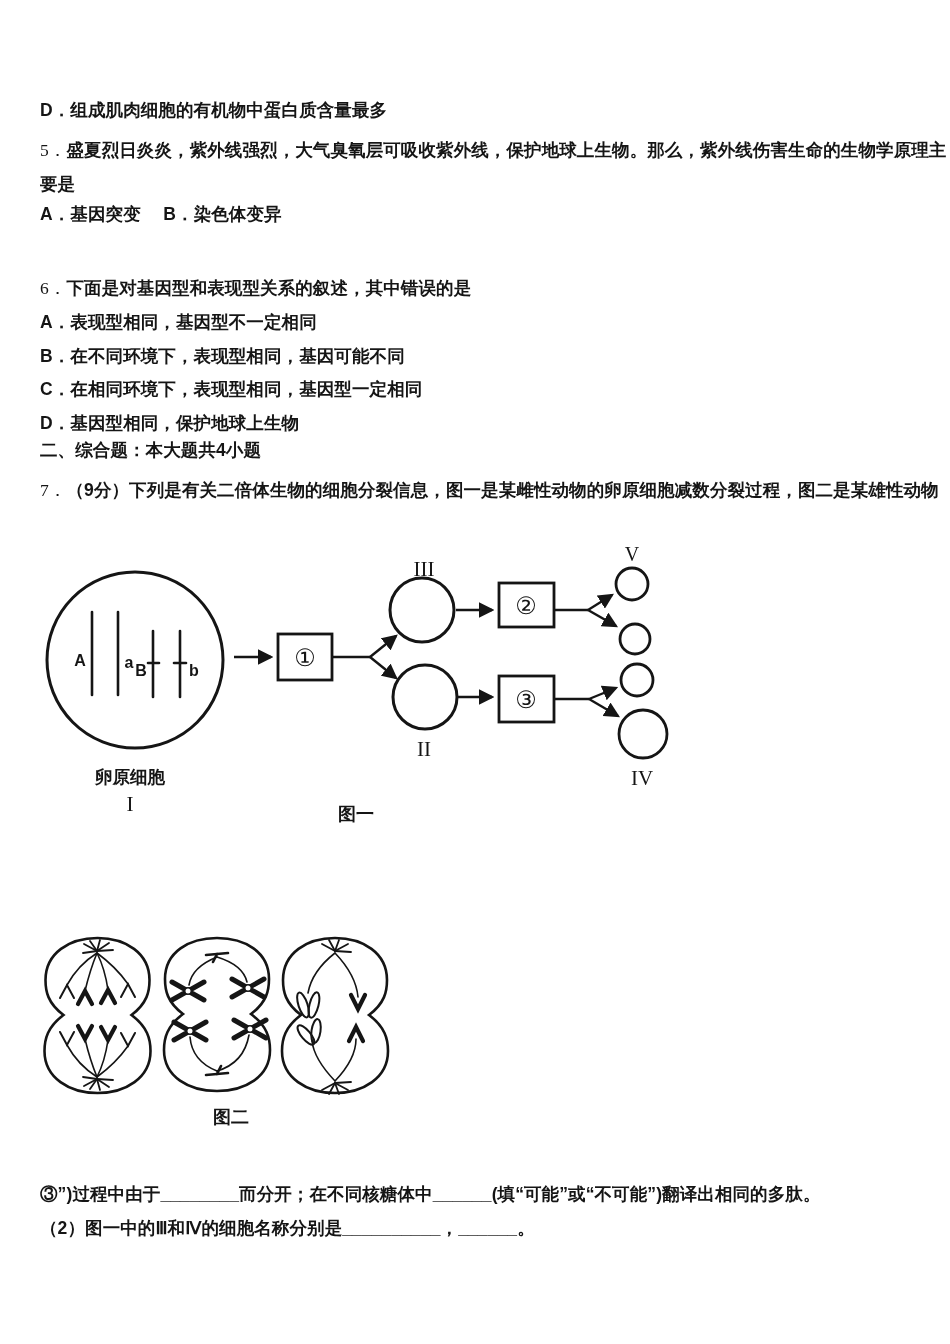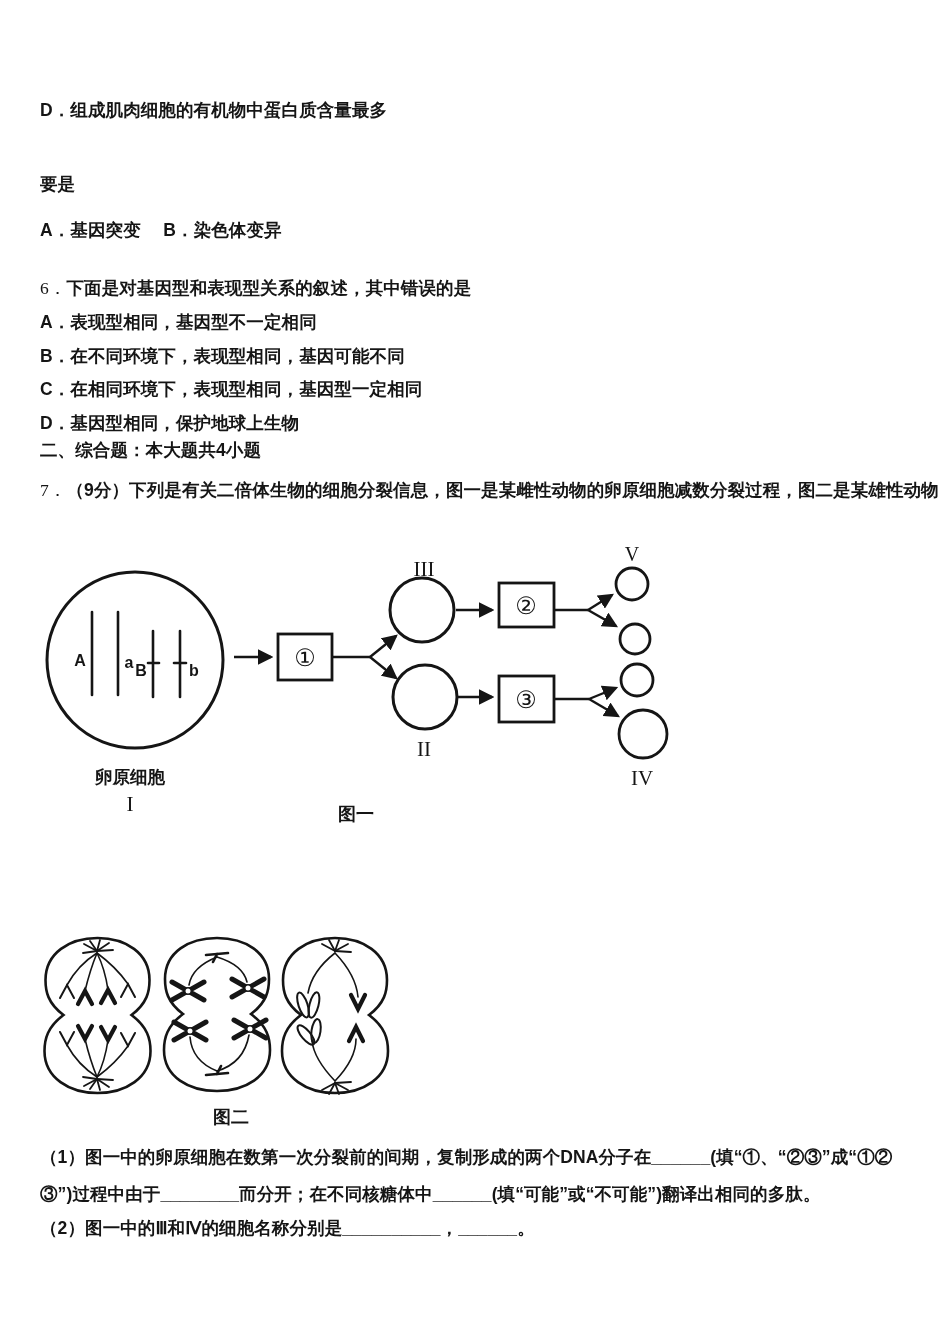--- a/index.html
+++ b/index.html
@@ -19,22 +19,23 @@
   svg text { font-family:"Liberation Sans", sans-serif; }
   svg .roman { font-family:"Liberation Serif", serif; font-weight:400; }
 </style>
 </head>
 <body>
 
 <div class="page">
 
   <div class="line" style="top:100px">D．组成肌肉细胞的有机物中蛋白质含量最多</div>
 
+  <div class="line" style="top:140px"><span class="qnum">5．</span><span>盛夏烈日炎炎，紫外线强烈，大气臭氧层可吸收紫外线，保护地球上生物。那么，紫外线伤害生命的生物学原理主</span></div>
   <div class="line" style="top:174px">要是</div>
-  <div class="line" style="top:220px">A．基因突变　 B．染色体变异</div>
+  <div class="line" style="top:204px">A．基因突变　 B．染色体变异</div>
 
   <div class="line" style="top:278px"><span class="qnum">6．</span><span>下面是对基因型和表现型关系的叙述，其中错误的是</span></div>
   <div class="line" style="top:312px">A．表现型相同，基因型不一定相同</div>
   <div class="line" style="top:379px">C．在相同环境下，表现型相同，基因型一定相同</div>
   <div class="line" style="top:346px">B．在不同环境下，表现型相同，基因可能不同</div>
   <div class="line" style="top:413px">D．基因型相同，保护地球上生物</div>
 
   <div class="line" style="top:440px">二、综合题：本大题共4小题</div>
 
   <div class="line" style="top:480px"><span class="qnum">7．</span><span>（9分）下列是有关二倍体生物的细胞分裂信息，图一是某雌性动物的卵原细胞减数分裂过程，图二是某雄性动物</span></div>
@@ -220,17 +221,16 @@
 
       <g stroke-width="4.2">
         <path d="M311,70 L318,84 L325,70"></path>
         <path d="M309,116 L316,102 L323,116"></path>
       </g>
     </g>
 
     <text x="191" y="198" font-size="18" font-weight="700" fill="#151515" text-anchor="middle">图二</text>
   </svg>
 
-  <div class="line" style="top:1147px">（1）图一中的卵原细胞在数第一次分裂前的间期，复制形成的两个DNA分子在______(填“①、“②③”成“①②</div>
   <div class="line" style="top:1184px">③”)过程中由于________而分开；在不同核糖体中______(填“可能”或“不可能”)翻译出相同的多肽。</div>
   <div class="line" style="top:1218px">（2）图一中的Ⅲ和Ⅳ的细胞名称分别是__________，______。</div>
 
 </div>
 
 </body></html>

